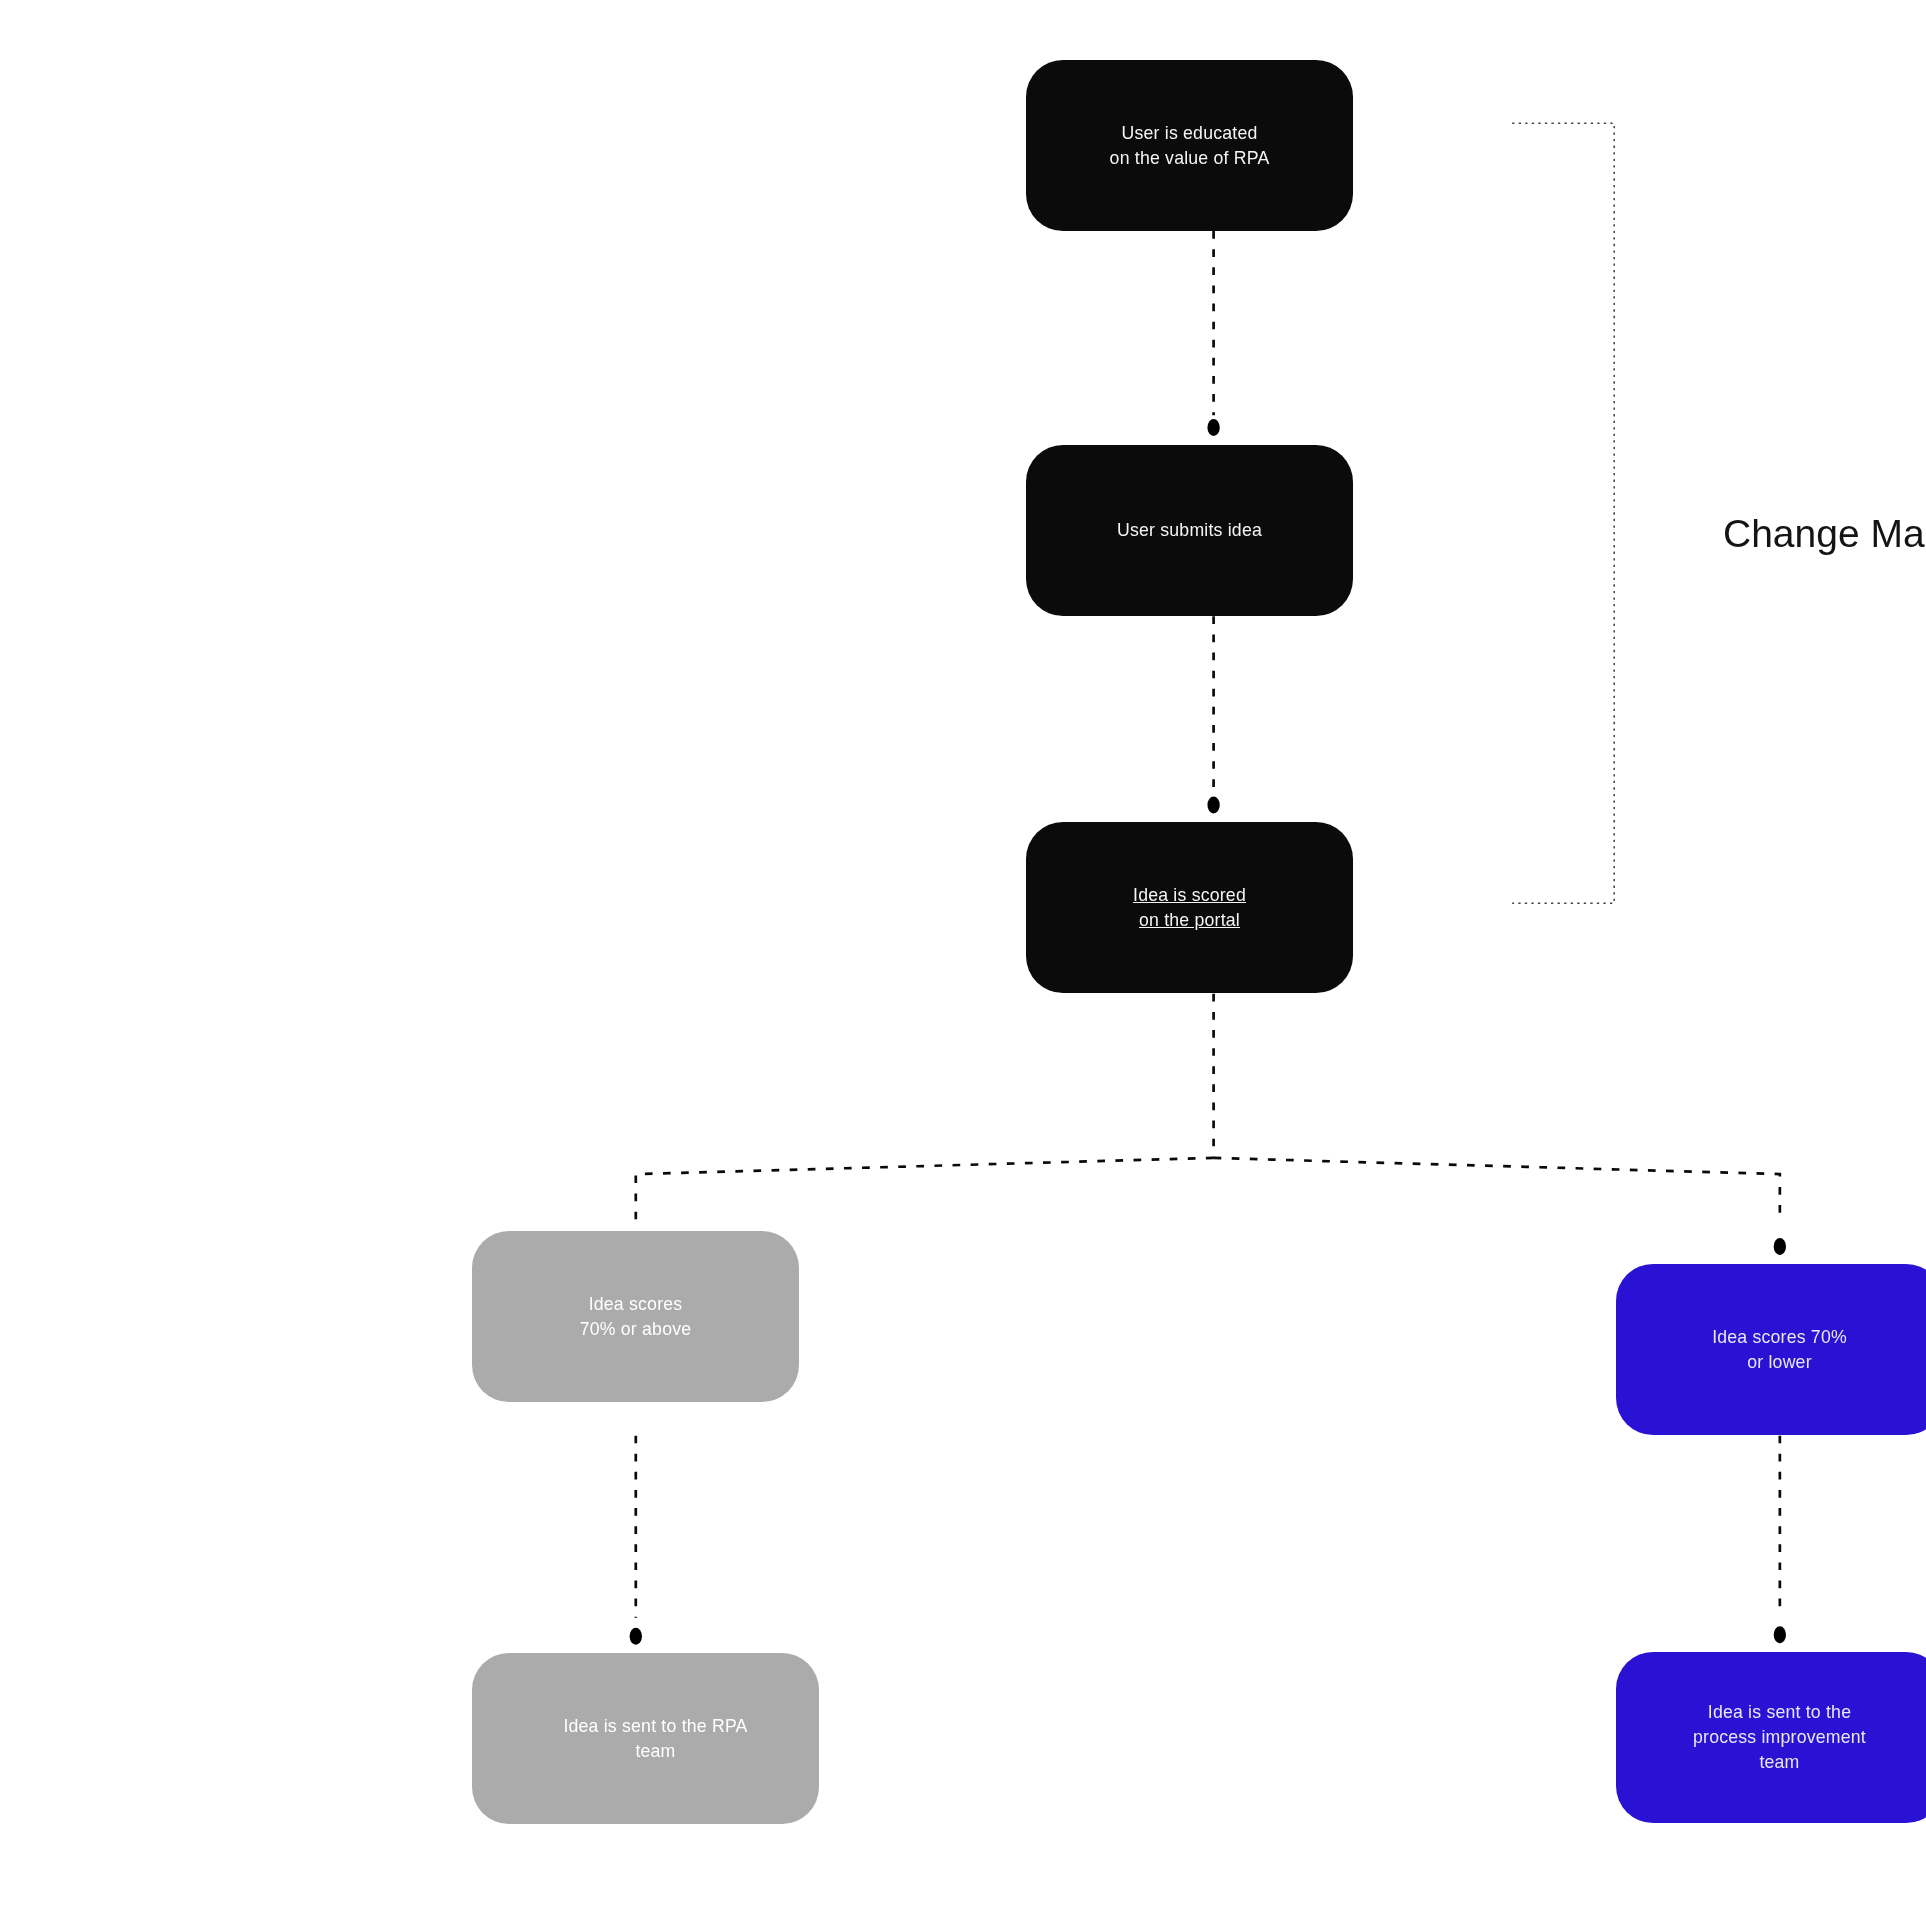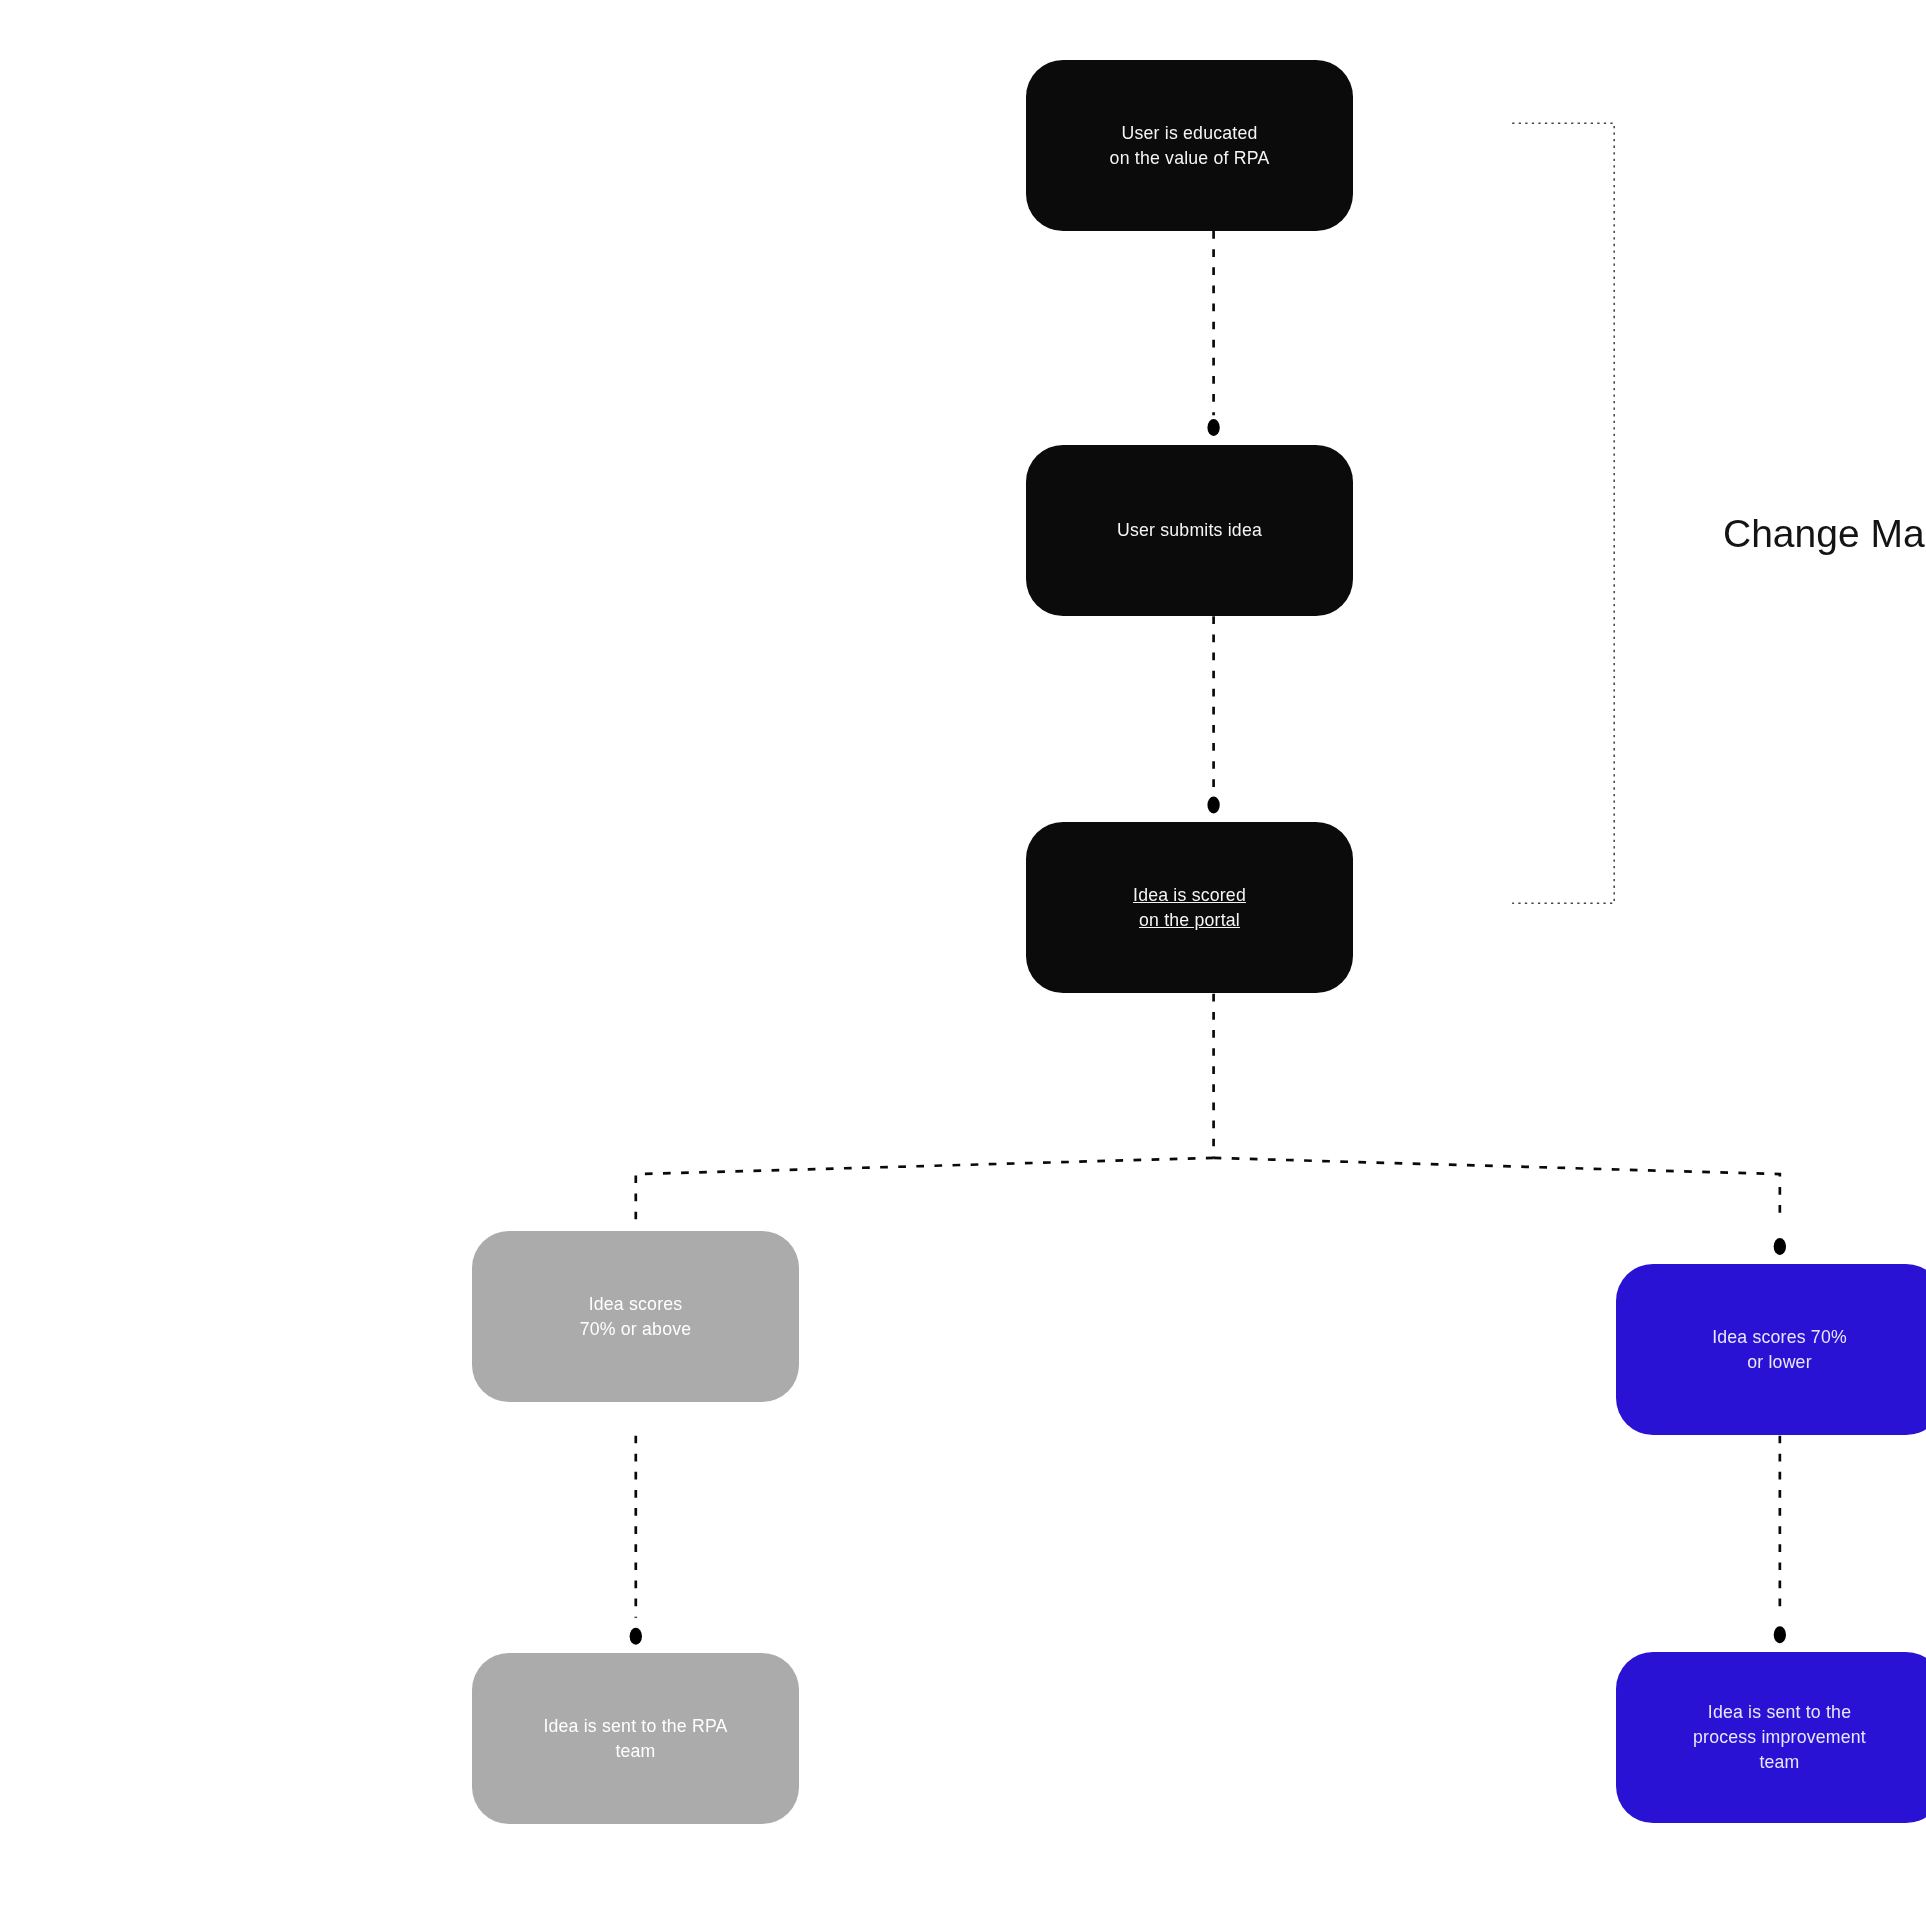--- a/index.html
+++ b/index.html
@@ -40,21 +40,21 @@
     font-size: 17.7px;
     line-height: 25px;
     white-space: pre-line;
     letter-spacing: 0.2px;
   }
   .node--top    { left: 1026px; text-align: center; }
   #node-educate { top: 60px; }
   #node-submit  { top: 445px; }
   #node-score   { top: 822px; text-decoration: underline; }
   #node-score-high { left: 472px; top: 1231px; }
-  #node-rpa-team   { left: 472px; top: 1653px; }
+  #node-rpa-team   { left: 472px; top: 1653px; padding-left: 20px; }
   #node-score-low  { left: 1616px; top: 1264px; }
   #node-pi-team    { left: 1616px; top: 1652px; }
   .annotation {
     position: absolute;
     font-size: 39px;
     white-space: pre-line;
   }
   #annotation-change-management { left: 1723px; top: 509px; line-height: 50px; }
 </style>
 </head>

